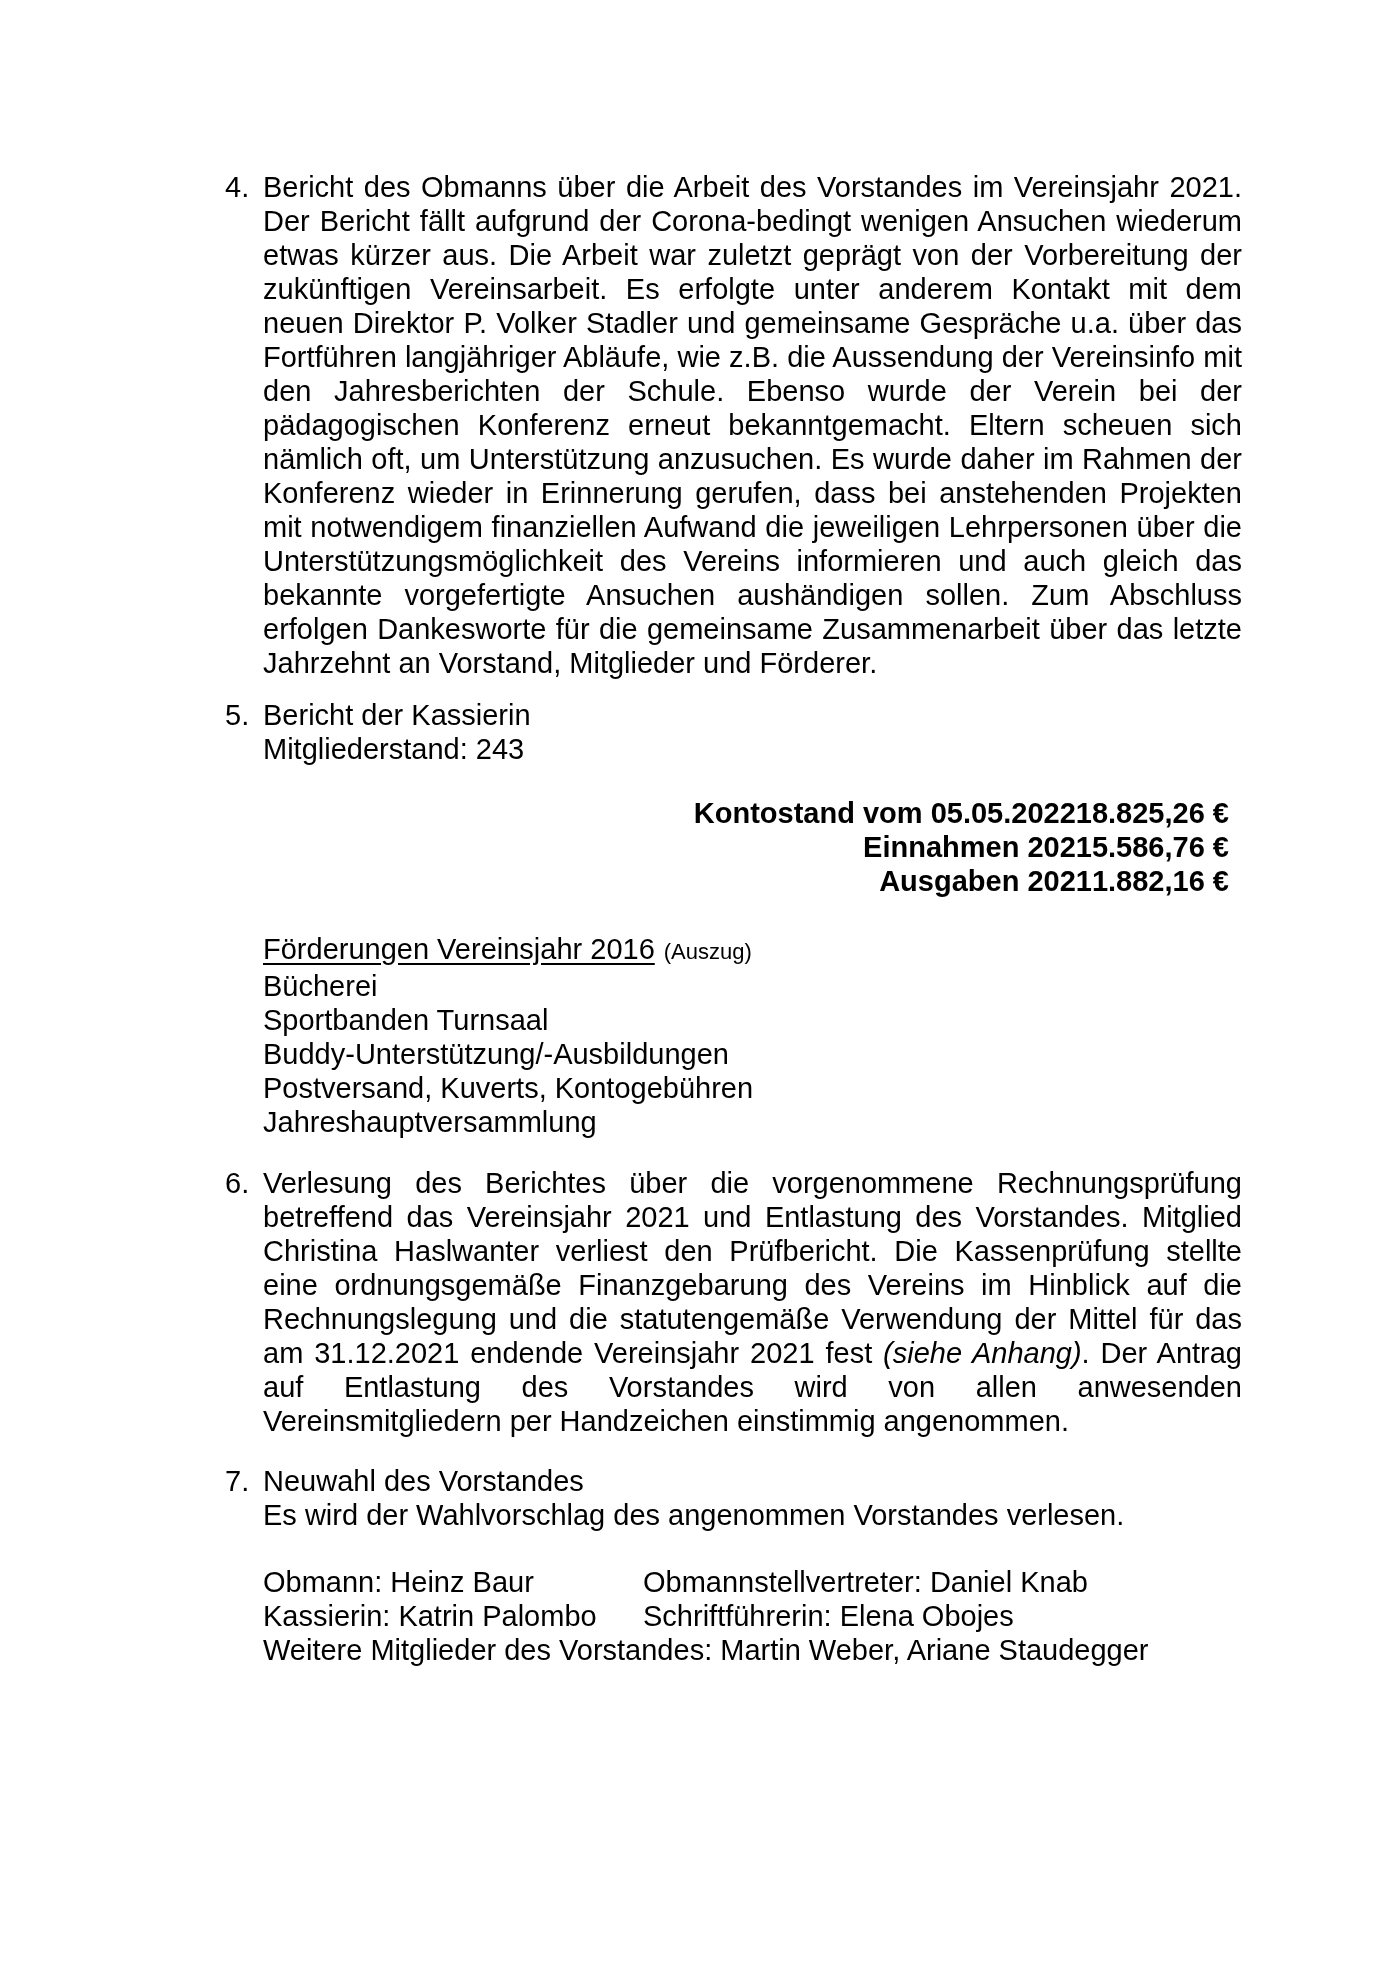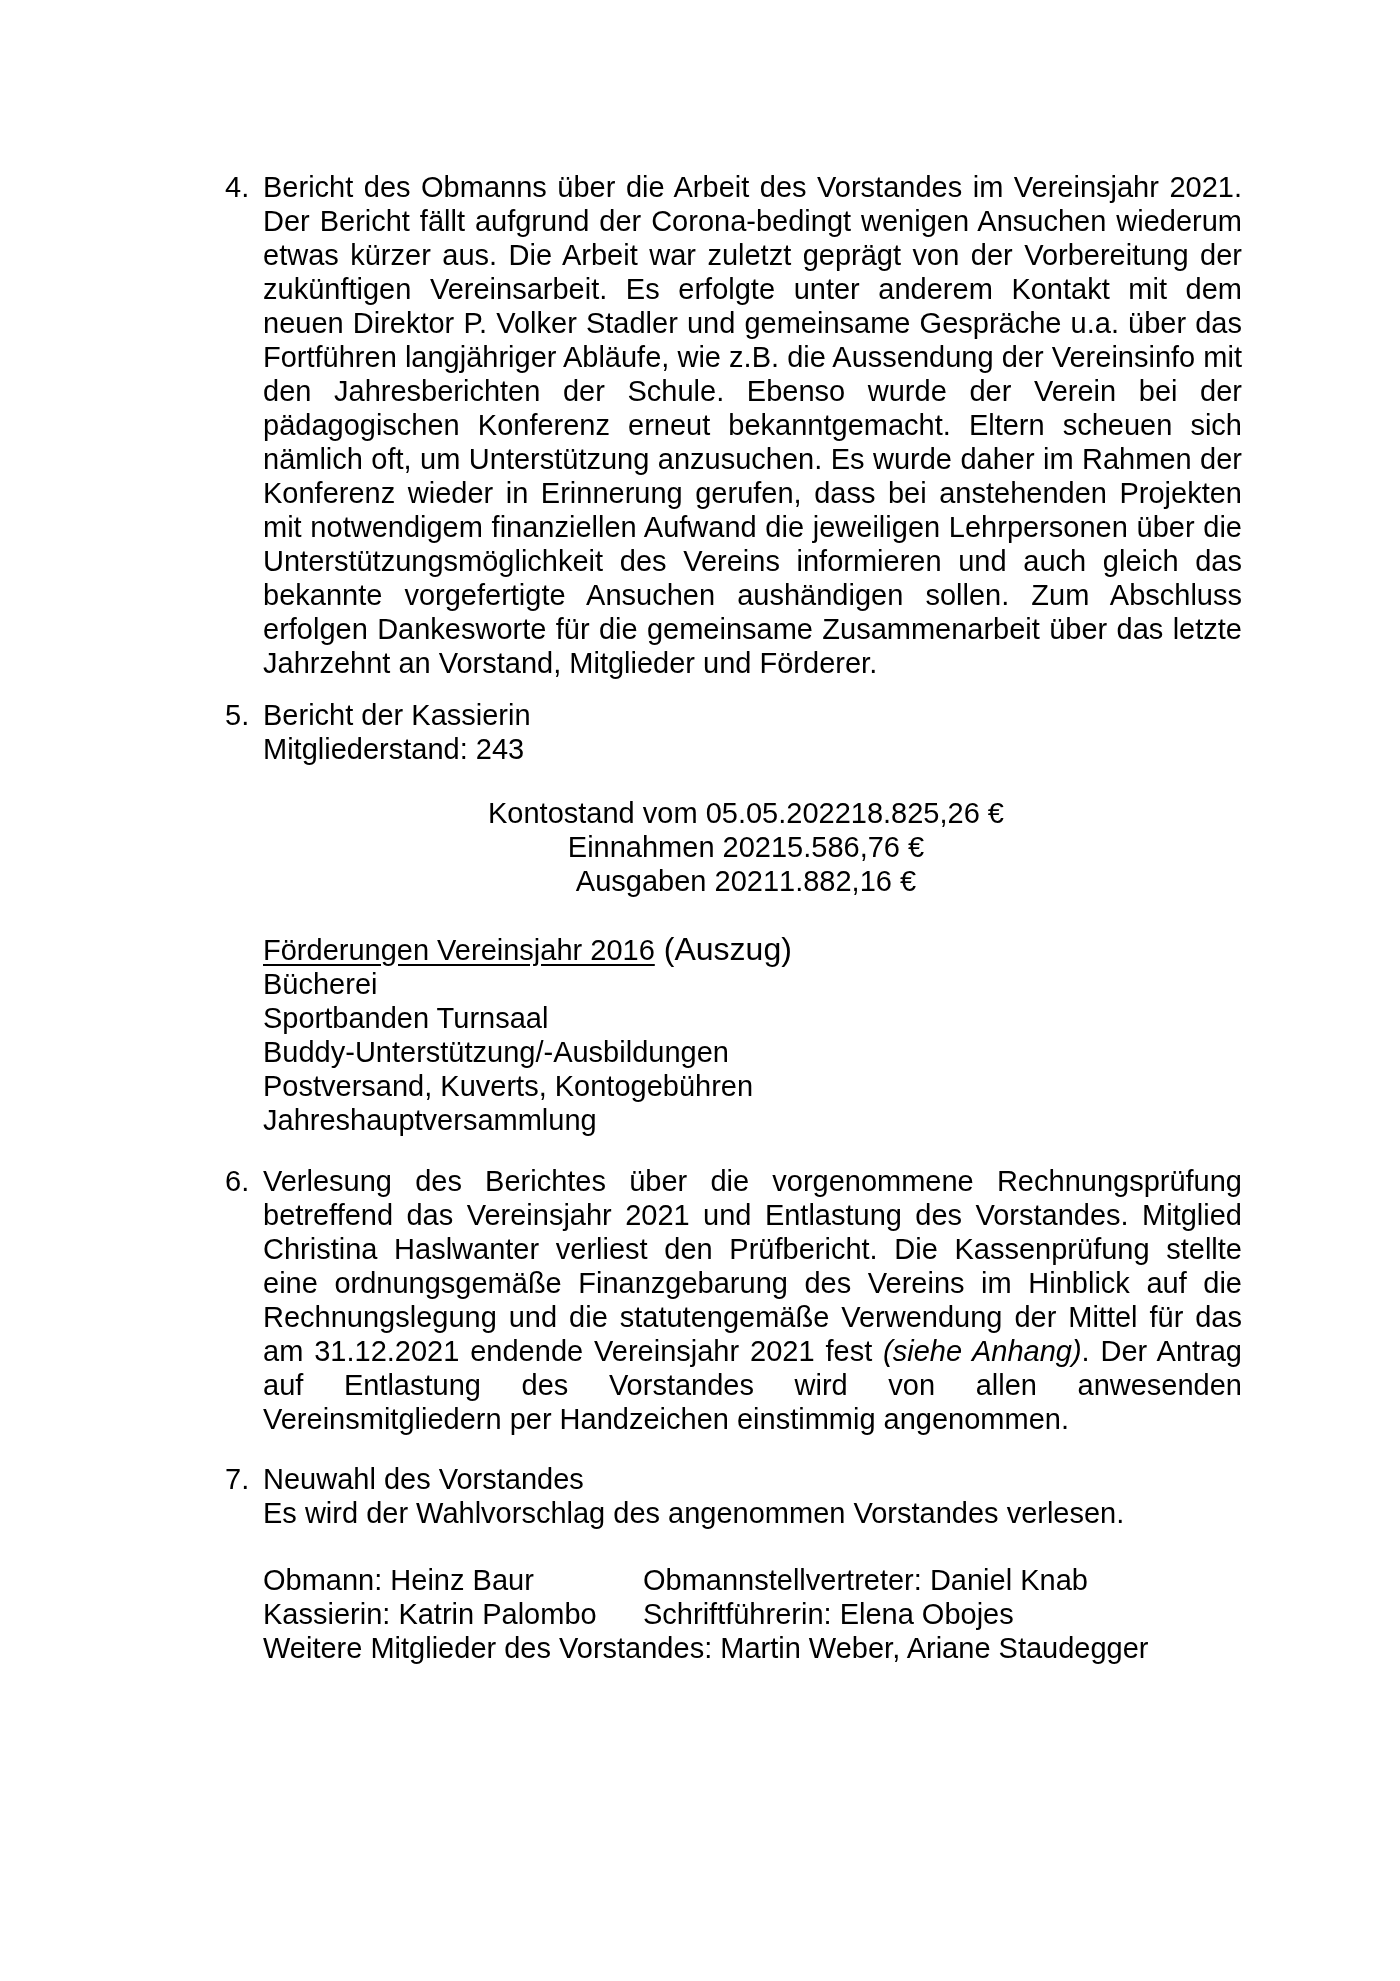--- a/index.html
+++ b/index.html
@@ -20,25 +20,25 @@
     top: 170px;
     width: 1017px;
   }
   .item { display: flex; align-items: flex-start; }
   .num  { flex: 0 0 38px; width: 38px; }
   .body { width: 979px; }
   .just { text-align: justify; }
   .bold { font-weight: normal; }
   .it   { font-style: italic; }
   .u    { text-decoration: underline; text-underline-offset: 4px; }
-  .suffix { font-size: 32px; margin-left: 9px; margin-top: 44px; }
+  .suffix { font-size: 22px; margin-left: 9px; margin-top: 44px; }
 
   .sec5 { margin-top: 18px; }
   .finance { margin-top: 30px; }
-  .finrow { display: flex; justify-content: center; padding-right: 13px; }
+  .finrow { display: flex; justify-content: flex-end; padding-right: 13px; font-weight: bold; }
   .block-foerderungen { margin-top: 34px; }
   .block-sponsoren { margin-top: 22px; }
   .sec6 { margin-top: 27px; }
   .sec7 { margin-top: 26px; }
   .board { margin-top: 33px; }
   .boardrow { display: flex; }
   .boardleft { flex: 0 0 380px; width: 380px; }
 </style>
 </head>
 <body>

